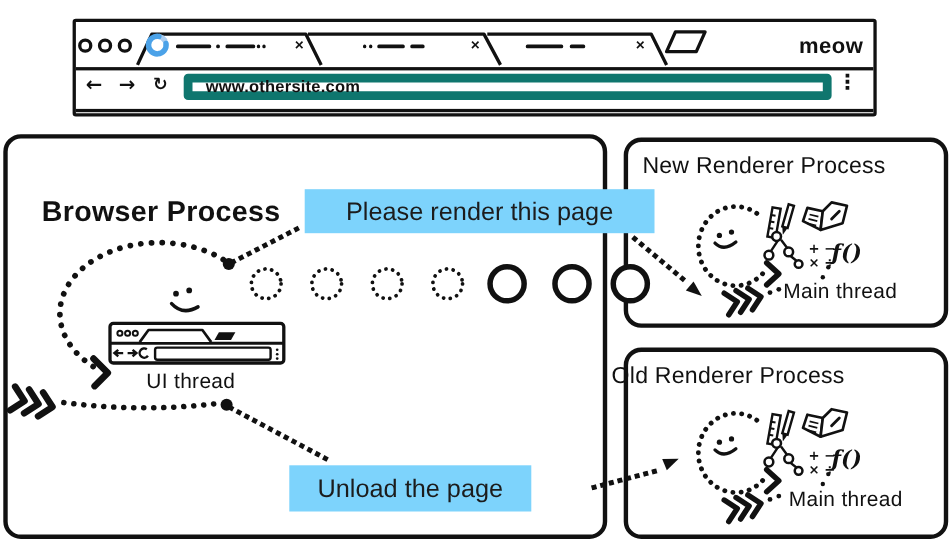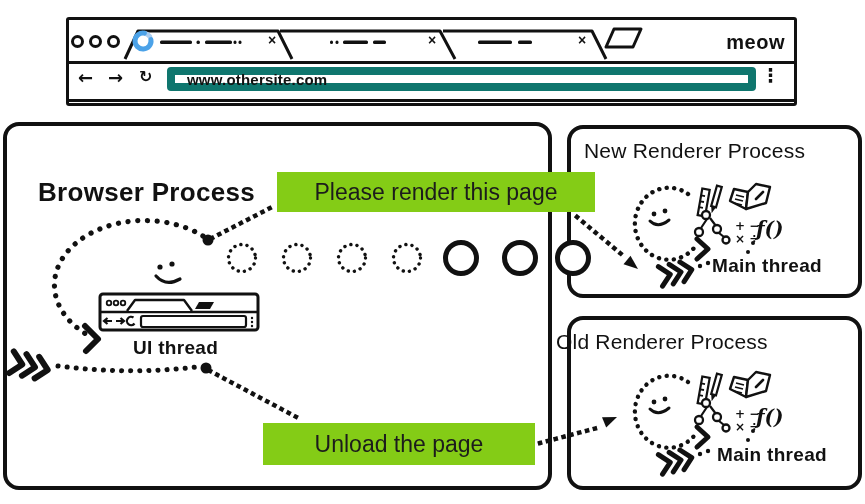--- a/index.html
+++ b/index.html
@@ -24,26 +24,26 @@
 
   
   .box{position:absolute;border:4px solid #111;border-radius:16px;box-sizing:border-box;background:transparent;}
   .box-bp{left:3px;top:122px;width:549px;height:368px;}
   .box-nr{left:567px;top:125px;width:295px;height:173px;}
   .box-or{left:567px;top:316px;width:295px;height:174px;}
   .title-bp{position:absolute;left:38px;top:136px;font-size:26px;font-weight:700;letter-spacing:.3px;margin-top:41px;}
   .title-sm{position:absolute;font-size:21px;font-weight:400;letter-spacing:.2px;}
 
   
-  .msg{position:absolute;background:#84cc16;color:#1c1c1c;text-align:center;font-size:23px;font-weight:400;}
+  .msg{position:absolute;background:#7dd3fc;color:#1c1c1c;text-align:center;font-size:23px;font-weight:400;}
   .msg1{left:277px;top:172px;width:318px;height:40px;line-height:40px;}
-  .msg2{left:263px;top:423px;width:272px;height:42px;line-height:42px;}
-
-  
-  .thread{position:absolute;font-size:19px;font-weight:700;letter-spacing:.3px;}
+  .msg2{left:263px;top:423px;width:220px;height:42px;line-height:42px;}
+
+  
+  .thread{position:absolute;font-size:19px;font-weight:400;letter-spacing:.3px;}
   .t-ui{left:133px;top:337px;}
   .t-mt1{left:712px;top:255px;}
   .t-mt2{left:717px;top:444px;}
 
   .overlay{position:absolute;left:0;top:0;width:865px;height:504px;pointer-events:none;}
   svg text.mathtxt{font-family:"DejaVu Sans",sans-serif;font-weight:700;font-size:12px;fill:#111;}
   svg text.ftxt{font-family:"DejaVu Serif",serif;font-style:italic;font-weight:700;font-size:20px;fill:#111;}
 </style>
 </head>
 <body>

